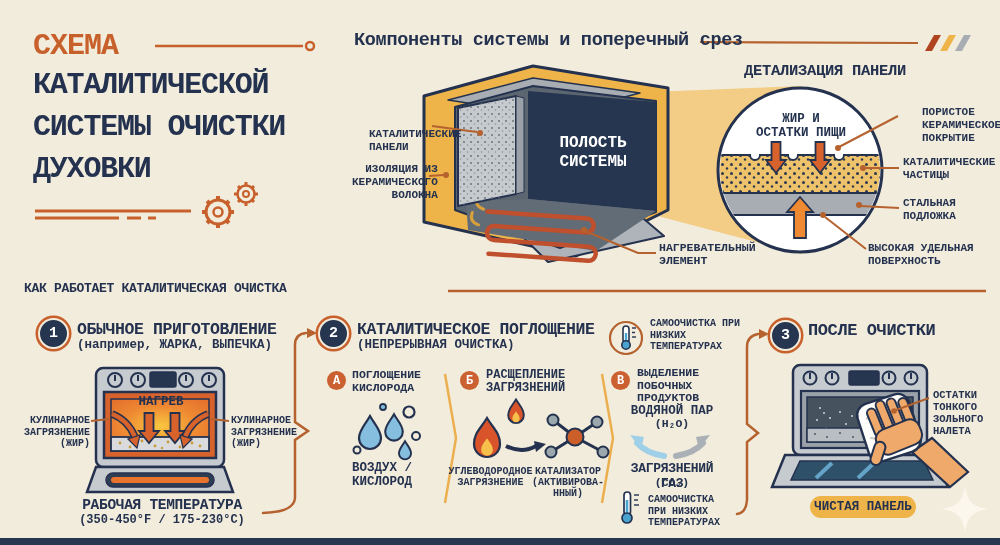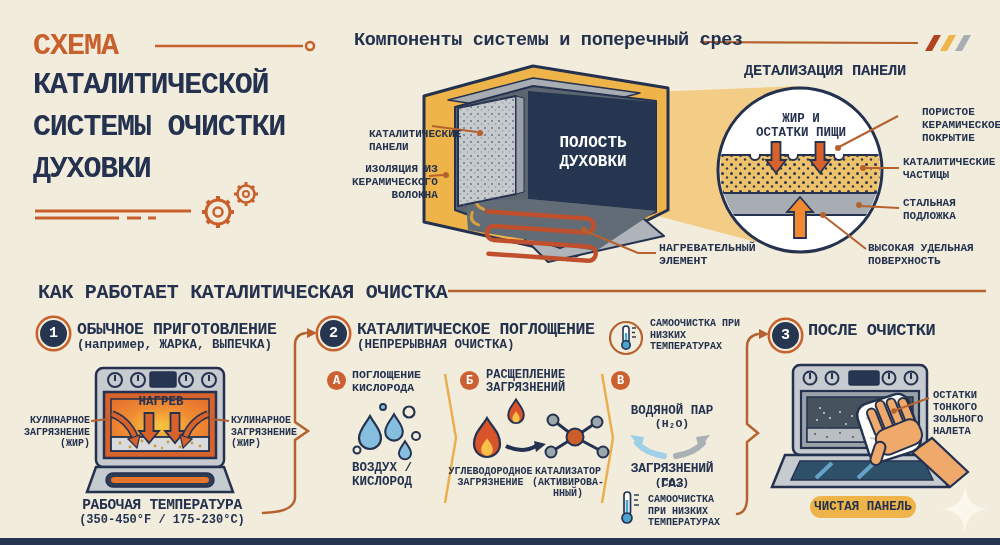--- a/index.html
+++ b/index.html
@@ -331,38 +331,38 @@
 СИСТЕМЫ ОЧИСТКИ
 ДУХОВКИ</div>
 
 <div class="abs txt" style="left:354px;top:30px;font-size:18.5px;letter-spacing:-0.3px;">Компоненты системы и поперечный срез</div>
 <div class="abs txt" style="left:345px;top:128px;font-size:11px;line-height:13px;margin-left:24px;">КАТАЛИТИЧЕСКИЕ
 ПАНЕЛИ</div>
 <div class="abs txt" style="left:352px;top:163px;font-size:11px;line-height:13px;text-align:right;">ИЗОЛЯЦИЯ ИЗ
 КЕРАМИЧЕСКОГО
 ВОЛОКНА</div>
 <div class="abs txt c-white center" style="left:538px;top:134px;width:110px;font-size:16px;line-height:19px;">ПОЛОСТЬ
-ДУХОВКИ</div>
+СИСТЕМЫ</div>
 <div class="abs txt" style="left:659px;top:241px;font-size:11.5px;line-height:13px;">НАГРЕВАТЕЛЬНЫЙ
 ЭЛЕМЕНТ</div>
 
 <div class="abs txt" style="left:744px;top:62px;font-size:15.5px;letter-spacing:-0.3px;">ДЕТАЛИЗАЦИЯ ПАНЕЛИ</div>
 <div class="abs txt center" style="left:745px;top:112px;width:112px;font-size:12.5px;line-height:14px;">ЖИР И
 ОСТАТКИ ПИЩИ</div>
 <div class="abs txt" style="left:903px;top:106px;font-size:11px;line-height:13px;margin-left:19px;">ПОРИСТОЕ
 КЕРАМИЧЕСКОЕ
 ПОКРЫТИЕ</div>
 <div class="abs txt" style="left:903px;top:156px;font-size:11px;line-height:13px;">КАТАЛИТИЧЕСКИЕ
 ЧАСТИЦЫ</div>
 <div class="abs txt" style="left:903px;top:197px;font-size:11px;line-height:13px;">СТАЛЬНАЯ
 ПОДЛОЖКА</div>
 <div class="abs txt" style="left:868px;top:242px;font-size:11px;line-height:13px;">ВЫСОКАЯ УДЕЛЬНАЯ
 ПОВЕРХНОСТЬ</div>
 
-<div class="abs txt" style="left:38px;top:281px;font-size:20px;letter-spacing:-0.3px;">КАК РАБОТАЕТ КАТАЛИТИЧЕСКАЯ ОЧИСТКА</div>
+<div class="abs txt" style="left:24px;top:281px;font-size:13px;letter-spacing:-0.3px;">КАК РАБОТАЕТ КАТАЛИТИЧЕСКАЯ ОЧИСТКА</div>
 
 <div class="abs stepnum" style="left:38px;top:318px;">1</div>
 <div class="abs txt" style="left:77px;top:320px;font-size:16.5px;letter-spacing:-0.4px;">ОБЫЧНОЕ ПРИГОТОВЛЕНИЕ</div>
 <div class="abs txt" style="left:77px;top:338px;font-size:12.5px;">(например, ЖАРКА, ВЫПЕЧКА)</div>
 <div class="abs txt right" style="left:18px;top:415px;width:72px;font-size:10px;line-height:11.5px;">КУЛИНАРНОЕ
 ЗАГРЯЗНЕНИЕ
 (ЖИР)</div>
 <div class="abs txt" style="left:231px;top:415px;width:72px;font-size:10px;line-height:11.5px;">КУЛИНАРНОЕ
 ЗАГРЯЗНЕНИЕ
 (ЖИР)</div>
@@ -386,20 +386,23 @@
 <div class="abs abc" style="left:460px;top:371px;">Б</div>
 <div class="abs txt" style="left:486px;top:369px;font-size:12px;line-height:12.5px;">РАСЩЕПЛЕНИЕ
 ЗАГРЯЗНЕНИЙ</div>
 <div class="abs txt center" style="left:443px;top:466px;width:95px;font-size:10px;line-height:11px;">УГЛЕВОДОРОДНОЕ
 ЗАГРЯЗНЕНИЕ</div>
 <div class="abs txt center" style="left:528px;top:466px;width:80px;font-size:10px;line-height:11px;">КАТАЛИЗАТОР
 (АКТИВИРОВА-
 ННЫЙ)</div>
 
 <div class="abs abc" style="left:611px;top:371px;">В</div>
+<div class="abs txt" style="left:637px;top:367px;font-size:11.5px;line-height:12.5px;">ВЫДЕЛЕНИЕ
+ПОБОЧНЫХ
+ПРОДУКТОВ</div>
 <div class="abs txt center" style="left:622px;top:404px;width:100px;font-size:12.5px;">ВОДЯНОЙ ПАР</div>
 <div class="abs txt center" style="left:622px;top:417px;width:100px;font-size:11.5px;">(H₂O)</div>
 <div class="abs txt center" style="left:618px;top:461px;width:108px;font-size:13px;letter-spacing:-0.3px;">ЗАГРЯЗНЕНИЙ ГАЗ</div>
 <div class="abs txt center" style="left:618px;top:476px;width:108px;font-size:11.5px;">(CO₂)</div>
 <div class="abs txt" style="left:648px;top:494px;font-size:10px;line-height:11.5px;">САМООЧИСТКА
 ПРИ НИЗКИХ
 ТЕМПЕРАТУРАХ</div>
 
 <div class="abs stepnum" style="left:770px;top:320px;">3</div>
 <div class="abs txt" style="left:808px;top:321px;font-size:17px;letter-spacing:-0.4px;">ПОСЛЕ ОЧИСТКИ</div>

